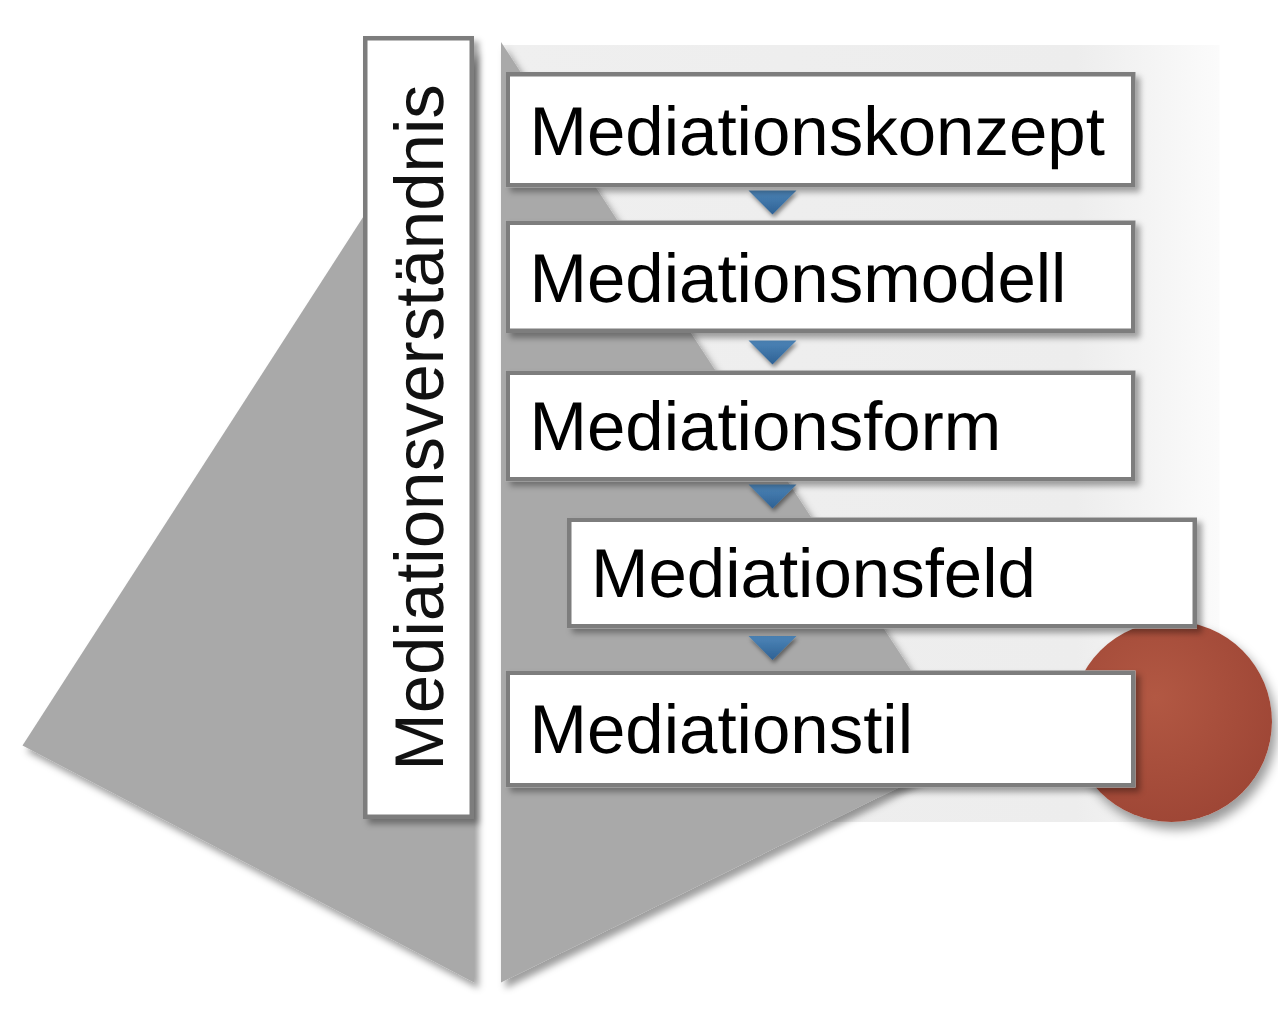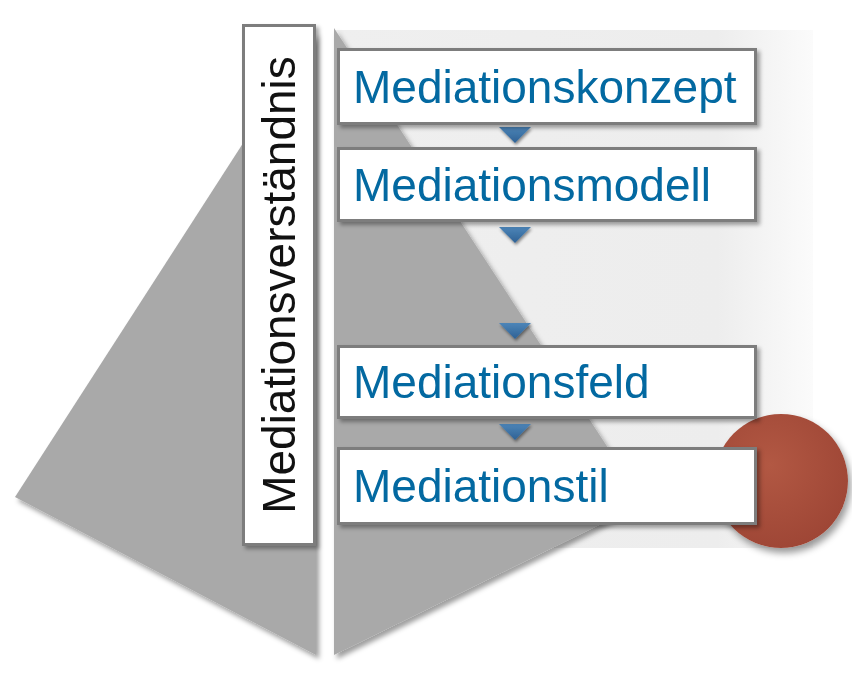--- a/index.html
+++ b/index.html
@@ -24,21 +24,21 @@
         background:#fff;border:3px solid var(--border-gray);box-sizing:border-box;
         box-shadow:3px 3px 4px rgba(0,0,0,0.35);z-index:4;}
   .vbar-text{position:absolute;left:50%;top:50%;width:522px;height:68px;
         transform:translate(-50%,-50%) rotate(-90deg);
         text-align:center;line-height:68px;font-size:46px;color:#111;
         white-space:nowrap;}
 
   .level-box{position:absolute;left:337px;width:420px;background:#fff;
         border:3px solid var(--border-gray);box-sizing:border-box;
         box-shadow:3px 3px 4px rgba(0,0,0,0.35);z-index:4;
-        font-size:46px;color:#0369a1;}
+        font-size:46px;color:#000000;}
   .level-box span{position:absolute;left:13px;top:50%;transform:translateY(-50%);
         white-space:nowrap;}
 </style>
 </head>
 <body>
 
 <div id="stage">
 
   <div class="panel"></div>
 
@@ -70,20 +70,23 @@
   <div class="vbar">
     <div class="vbar-text">Mediationsverständnis</div>
   </div>
 
   <div class="level-box" style="top:48px;height:77px;">
     <span>Mediationskonzept</span>
   </div>
   <div class="level-box" style="top:147px;height:75px;padding-left:41px;">
     <span>Mediationsmodell</span>
   </div>
-  <div class="level-box" style="top:345px;height:74px;">
+  <div class="level-box" style="top:247px;height:74px;">
+    <span>Mediationsform</span>
+  </div>
+  <div class="level-box" style="top:345px;height:74px;margin-left:41px;">
     <span>Mediationsfeld</span>
   </div>
   <div class="level-box" style="top:447px;height:78px;">
     <span>Mediationstil</span>
   </div>
 
 </div>
 
 </body></html>

